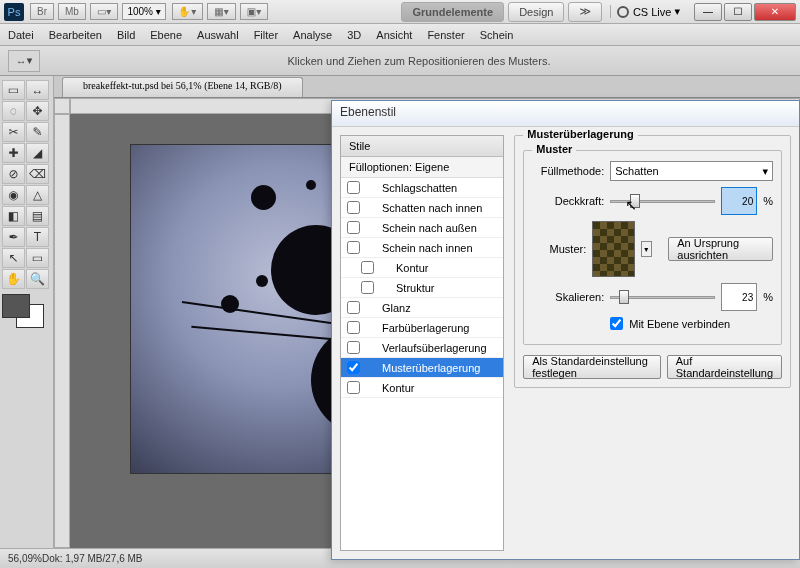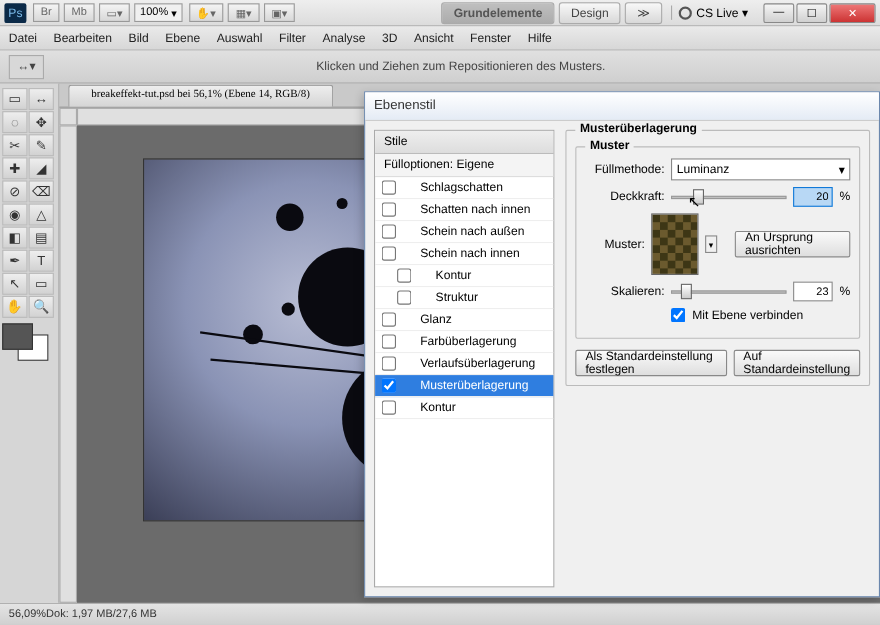--- a/index.html
+++ b/index.html
@@ -34,39 +34,39 @@
 .ruler-corner { width: 16px; background: #e0e0e0; border: 1px solid #aaa; }
 .ruler-top { flex: 1; background: #e0e0e0; border: 1px solid #aaa; }
 .canvas-row { flex: 1; display: flex; min-height:0;}
 .ruler-left { width: 16px; background: #e0e0e0; border: 1px solid #aaa; }
 .canvas-area { flex: 1; background: #6b6b6b; overflow: hidden; position: relative; }
 .canvas-img { position: absolute; top: 30px; left: 60px; width: 250px; height: 330px; background: radial-gradient(circle at 60% 40%, #b8bdd4 0%, #8a93b5 45%, #3b3f57 100%); border: 1px solid #333; overflow: hidden; }
 .splatter { position: absolute; width: 100%; height: 100%; }
 .blob { position: absolute; background: #0a0a10; border-radius: 50%; }
 .statusbar { height: 20px; background: linear-gradient(#e4e4e4,#d0d0d0); border-top: 1px solid #aaa; display: flex; align-items: center; padding: 0 8px; font-size: 10px; color: #333; }
 
-.dialog { position: absolute; top: 83px; left: 331px; width: 469px; height: 460px; background: #f0f0f0; border: 1px solid #6b87ad; box-shadow: -2px 2px 8px rgba(0,0,0,0.2); }
+.dialog { position: absolute; top: 100px; left: 331px; width: 469px; height: 460px; background: #f0f0f0; border: 1px solid #6b87ad; box-shadow: -2px 2px 8px rgba(0,0,0,0.2); }
 .dlg-title { height: 26px; background: linear-gradient(#fff,#e4ebf5); padding: 4px 8px; font-size: 12px; color: #333; border-bottom: 1px solid #ccc; }
 .dlg-body { display: flex; height: calc(100% - 26px); padding: 8px; gap: 10px; }
 .styles-col { width: 168px; border: 1px solid #aaa; background: #fff; font-size: 11px; }
 .style-head { background: linear-gradient(#eee,#ddd); padding: 4px 8px; border-bottom: 1px solid #bbb; }
 .style-sub { padding: 4px 8px; border-bottom: 1px solid #ddd; background: #f4f4f4; }
 .style-row { padding: 3px 6px; border-bottom: 1px solid #eee; display: flex; align-items: center; gap: 22px; }
 .style-row input[type=checkbox] { margin: 0; }
 .style-row.indented { padding-left: 20px; }
 .style-row.selected { background: #2f7ee0; color: #fff; }
 .opts-col { flex: 1; display: flex; flex-direction: column; gap: 10px; }
 .group { border: 1px solid #bbb; border-radius: 2px; padding: 10px 8px 8px; position: relative; font-size: 11px; }
 .group-title { position: absolute; top: -8px; left: 8px; background: #f0f0f0; padding: 0 4px; font-weight: bold; }
 .field-row { display: flex; align-items: center; gap: 6px; margin-bottom: 6px; }
 .field-row label { width: 72px; text-align: right; }
 .field-row .select { flex: 1; border: 1px solid #888; background: #fff; height: 20px; display: flex; align-items: center; padding: 0 4px; justify-content: space-between; }
 .slider-track { flex: 1; height: 3px; background: #c0c0c0; position: relative; border:1px solid #999;}
 .slider-thumb { width: 10px; height: 14px; background: linear-gradient(#fff,#ccc); border: 1px solid #666; position: absolute; top: -7px; }
-.num-input { width: 36px; height: 18px; border: 1px solid #1079d8; background: #b8d8f5; text-align: right; padding: 0 3px; font-size:10px;}
+.num-input { width: 36px; height: 28px; border: 1px solid #1079d8; background: #b8d8f5; text-align: right; padding: 0 3px; font-size:10px;}
 .num-input.plain { border: 1px solid #888; background: #fff; }
 .pattern-thumb { width: 56px; height: 56px; border: 1px solid #666; background: repeating-conic-gradient(#6b5a2e 0 25%, #3d3615 0 50%); background-size: 14px 14px; position: relative; }
 .little-arrow { width: 14px; height: 16px; border: 1px solid #888; display: inline-flex; align-items: center; justify-content: center; font-size: 8px; }
 .btn { border: 1px solid #888; background: linear-gradient(#fafafa,#dedede); height: 24px; padding: 0 8px; font-size: 11px; display: inline-flex; align-items: center; border-radius: 2px; }
 .btn-row { display: flex; gap: 6px; }
 .cursor-img { position:absolute; top:-4px; left:14px; font-size:14px; pointer-events:none;}
 </style>
 </head>
 <body>
 
@@ -98,21 +98,21 @@
   <span>Datei</span>
   <span>Bearbeiten</span>
   <span>Bild</span>
   <span>Ebene</span>
   <span>Auswahl</span>
   <span>Filter</span>
   <span>Analyse</span>
   <span>3D</span>
   <span>Ansicht</span>
   <span>Fenster</span>
-  <span>Hilfe</span>
+  <span>Schein</span>
 </div>
 
 <div class="optionsbar">
   <div class="toolind">↔▾</div>
   <div style="flex:1;text-align:center">Klicken und Ziehen zum Repositionieren des Musters.</div>
 </div>
 
 <div class="workarea">
   <div class="toolbox">
     <div class="toolrow">
@@ -249,21 +249,21 @@
 
     <div class="opts-col">
       <div class="group">
         <span class="group-title">Musterüberlagerung</span>
         <div class="group" style="margin-top:4px">
           <span class="group-title">Muster</span>
 
           <div class="field-row">
             <label>Füllmethode:</label>
             <div class="select">
-              <span>Luminanz</span>
+              <span>Schatten</span>
                 <span>▾</span>
             </div>
           </div>
 
           <div class="field-row">
             <label>Deckkraft:</label>
             <div class="slider-track">
               <div class="slider-thumb" style="left:18%"></div>
               <span class="cursor-img">↖</span>
             </div>

